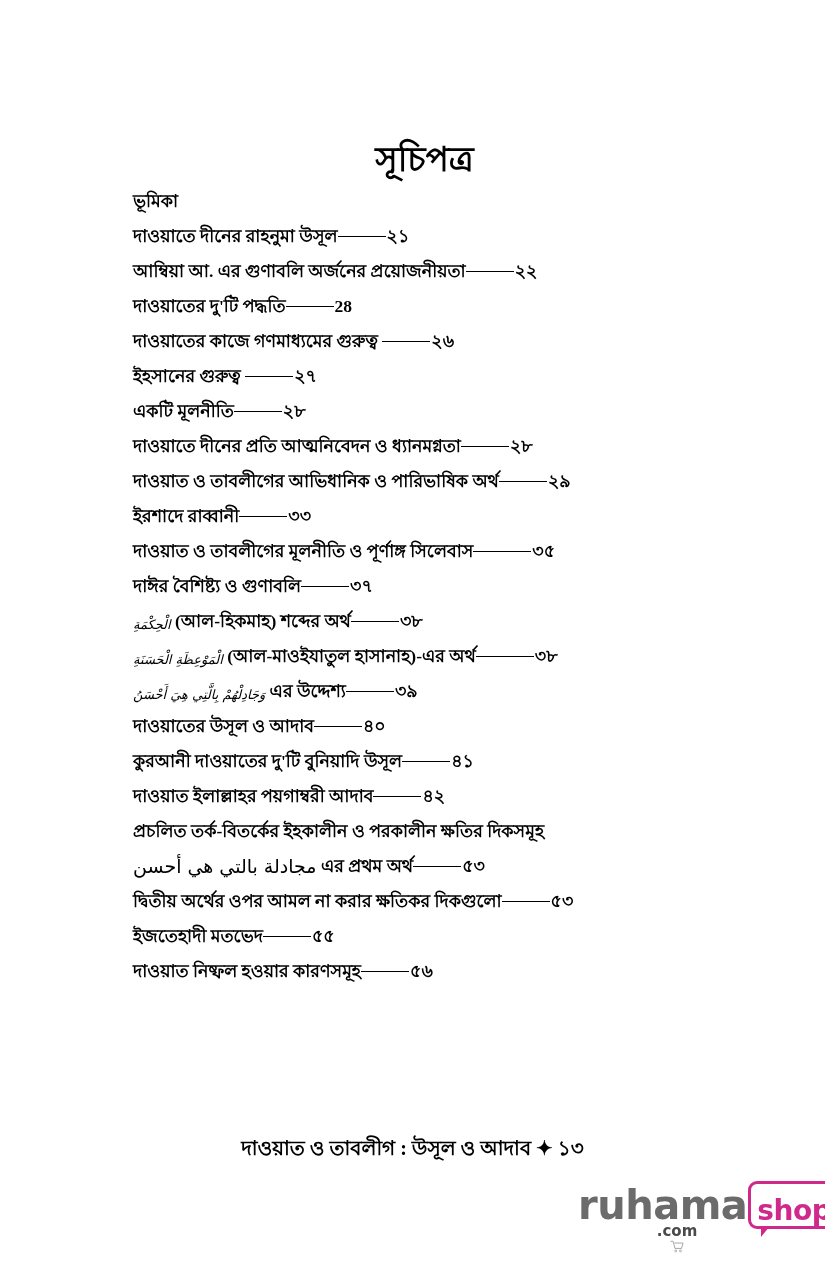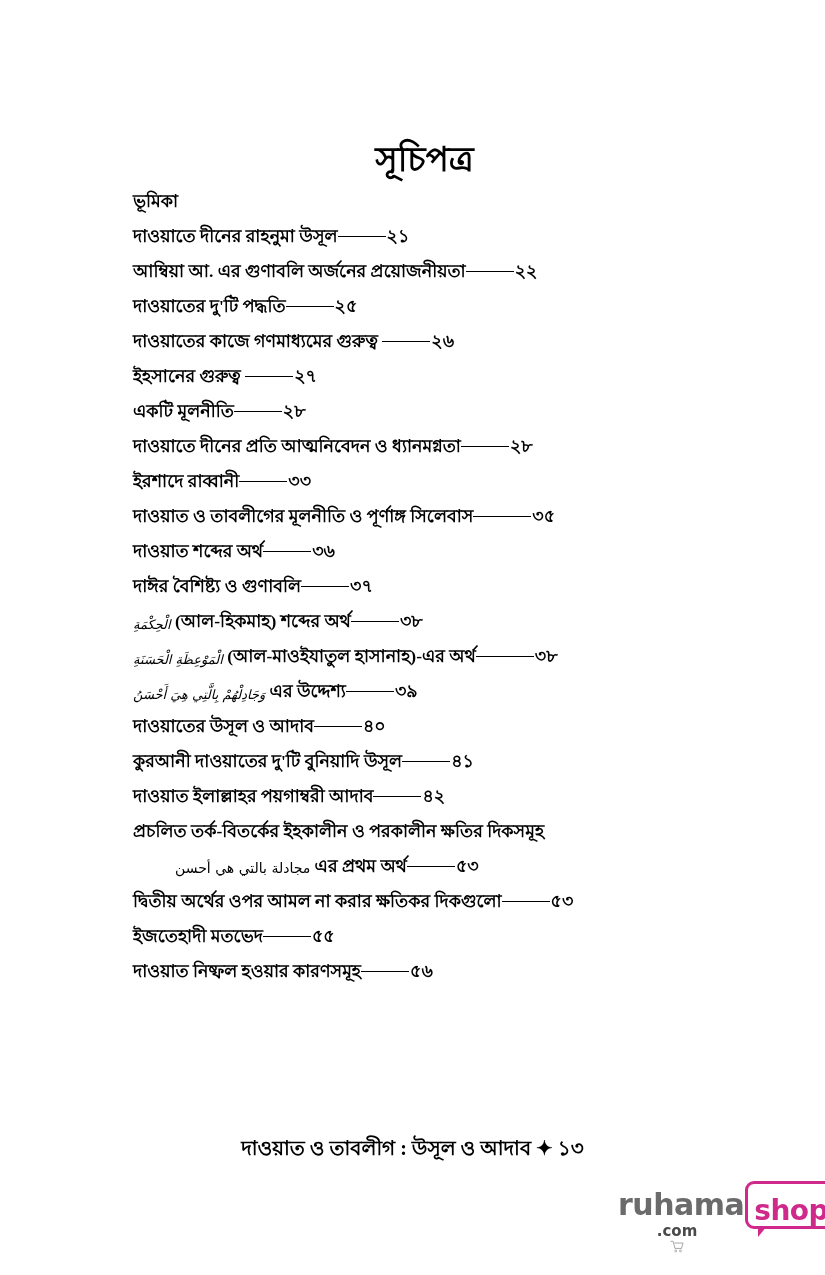--- a/index.html
+++ b/index.html
@@ -81,27 +81,26 @@
     font-size: 13px;
     direction: rtl;
     unicode-bidi: isolate;
     display: inline-block;
     vertical-align: -2px;
     font-weight: 400;
     font-style: italic;
   }
   .arabic-plain {
     font-family: "DejaVu Sans", "Liberation Sans", sans-serif;
-    font-size: 14px;
+    font-size: 19px;
     direction: rtl;
     unicode-bidi: isolate;
     display: inline-block;
     vertical-align: -1px;
     font-weight: 400;
-    margin-left: 42px;
   }
 
   
   .footer {
     position: absolute;
     top: 1133px;
     left: 0;
     right: 0;
     text-align: center;
     font-size: 20px;
@@ -117,26 +116,25 @@
     width: 220px;
     height: 62px;
   }
   .wm-row {
     display: flex;
     align-items: center;
     height: 34px;
   }
   .wm-ruhama {
     font-family: "DejaVu Sans", "Liberation Sans", sans-serif;
-    font-size: 30px;
+    font-size: 40px;
     font-weight: 700;
     color: #6b6b6b;
     letter-spacing: -0.5px;
     line-height: 1;
-    margin-left: 40px;
   }
   .wm-bubble {
     position: relative;
     border: 3px solid #cf2a8b;
     border-radius: 9px;
     padding: 13px 6px 1px 6px;
     margin-left: 1px;
     line-height: 1;
   }
   .wm-shop {
@@ -184,28 +182,28 @@
 <body>
 
 <div class="page">
 
   <h1 class="doc-title">সূচিপত্র</h1>
 
   <div class="toc" id="toc-list">
       <div class="toc-entry"><span class="t-label">ভূমিকা</span></div>
       <div class="toc-entry"><span class="t-label">দাওয়াতে দীনের রাহনুমা উসূল</span><span class="t-leader lead-md"></span><span class="t-page">২১</span></div>
       <div class="toc-entry"><span class="t-label">আম্বিয়া আ. এর গুণাবলি অর্জনের প্রয়োজনীয়তা</span><span class="t-leader lead-md"></span><span class="t-page">২২</span></div>
-      <div class="toc-entry"><span class="t-label">দাওয়াতের দু'টি পদ্ধতি</span><span class="t-leader lead-md"></span><span class="t-page">২৫</span></div>
+      <div class="toc-entry"><span class="t-label">দাওয়াতের দু'টি পদ্ধতি</span><span class="t-leader lead-md"></span><span class="t-page">28</span></div>
       <div class="toc-entry"><span class="t-label">দাওয়াতের কাজে গণমাধ্যমের গুরুত্ব </span><span class="t-leader lead-md"></span><span class="t-page">২৬</span></div>
       <div class="toc-entry"><span class="t-label">ইহসানের গুরুত্ব </span><span class="t-leader lead-md"></span><span class="t-page">২৭</span></div>
       <div class="toc-entry"><span class="t-label">একটি মূলনীতি</span><span class="t-leader lead-md"></span><span class="t-page">২৮</span></div>
       <div class="toc-entry"><span class="t-label">দাওয়াতে দীনের প্রতি আত্মনিবেদন ও ধ্যানমগ্নতা</span><span class="t-leader lead-md"></span><span class="t-page">২৮</span></div>
+      <div class="toc-entry"><span class="t-label">দাওয়াত ও তাবলীগের আভিধানিক ও পারিভাষিক অর্থ</span><span class="t-leader lead-md"></span><span class="t-page">২৯</span></div>
       <div class="toc-entry"><span class="t-label">ইরশাদে রাব্বানী</span><span class="t-leader lead-md"></span><span class="t-page">৩৩</span></div>
       <div class="toc-entry"><span class="t-label">দাওয়াত ও তাবলীগের মূলনীতি ও পূর্ণাঙ্গ সিলেবাস</span><span class="t-leader lead-lg"></span><span class="t-page">৩৫</span></div>
-      <div class="toc-entry"><span class="t-label">দাওয়াত শব্দের অর্থ</span><span class="t-leader lead-md"></span><span class="t-page">৩৬</span></div>
       <div class="toc-entry"><span class="t-label">দাঈর বৈশিষ্ট্য ও গুণাবলি</span><span class="t-leader lead-md"></span><span class="t-page">৩৭</span></div>
       <div class="toc-entry"><span class="arabic">الْحِكْمَةِ</span><span class="t-label"> (আল-হিকমাহ) শব্দের অর্থ</span><span class="t-leader lead-md"></span><span class="t-page">৩৮</span></div>
       <div class="toc-entry"><span class="arabic">الْمَوْعِظَةِ الْحَسَنَةِ</span><span class="t-label"> (আল-মাওইযাতুল হাসানাহ)-এর অর্থ</span><span class="t-leader lead-lg"></span><span class="t-page">৩৮</span></div>
       <div class="toc-entry"><span class="arabic">وَجَادِلْهُمْ بِالَّتِي هِيَ أَحْسَنُ</span><span class="t-label"> এর উদ্দেশ্য</span><span class="t-leader lead-md"></span><span class="t-page">৩৯</span></div>
       <div class="toc-entry"><span class="t-label">দাওয়াতের উসূল ও আদাব</span><span class="t-leader lead-md"></span><span class="t-page">৪০</span></div>
       <div class="toc-entry"><span class="t-label">কুরআনী দাওয়াতের দু'টি বুনিয়াদি উসূল</span><span class="t-leader lead-md"></span><span class="t-page">৪১</span></div>
       <div class="toc-entry"><span class="t-label">দাওয়াত ইলাল্লাহর পয়গাম্বরী আদাব</span><span class="t-leader lead-md"></span><span class="t-page">৪২</span></div>
       <div class="toc-entry"><span class="t-label">প্রচলিত তর্ক-বিতর্কের ইহকালীন ও পরকালীন ক্ষতির দিকসমূহ</span></div>
       <div class="toc-entry"><span class="arabic-plain">مجادلة بالتي هي أحسن</span><span class="t-label"> এর প্রথম অর্থ</span><span class="t-leader lead-md"></span><span class="t-page">৫৩</span></div>
       <div class="toc-entry"><span class="t-label">দ্বিতীয় অর্থের ওপর আমল না করার ক্ষতিকর দিকগুলো</span><span class="t-leader lead-md"></span><span class="t-page">৫৩</span></div>

